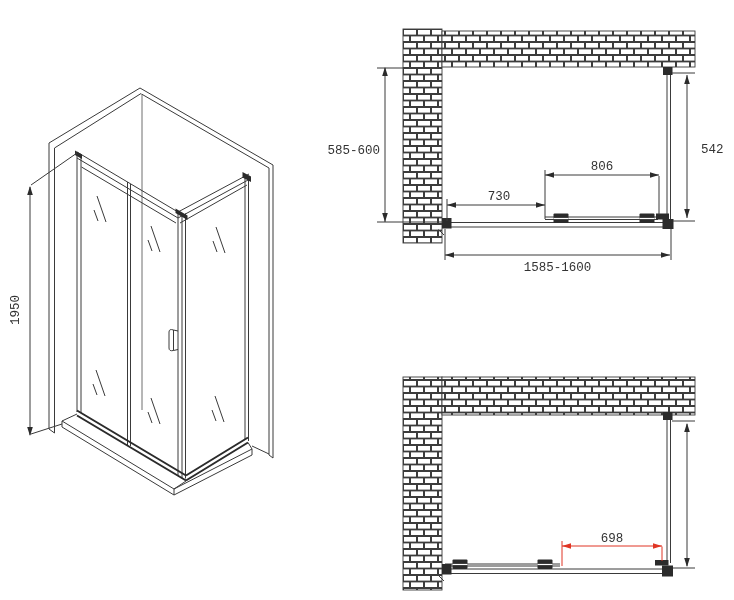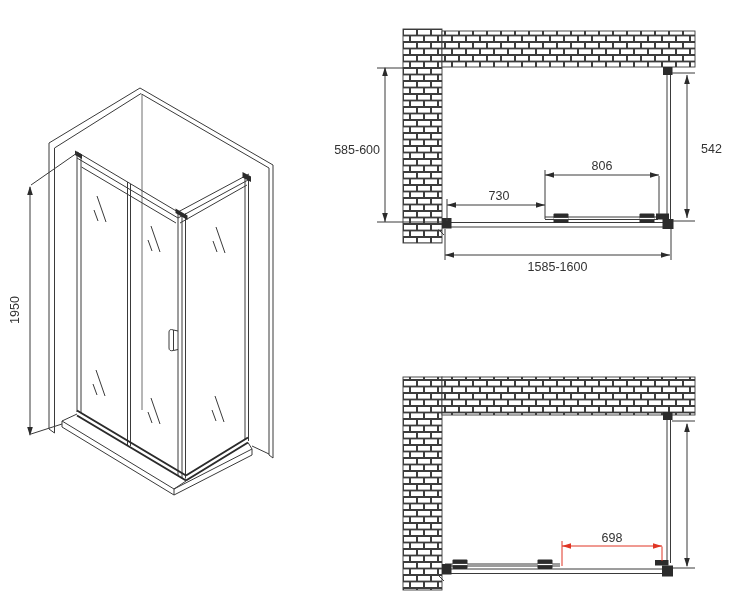--- a/index.html
+++ b/index.html
@@ -1,17 +1,17 @@
 <!DOCTYPE html>
 <html><head>
 <meta charset="utf-8">
 <style>
   html,body{margin:0;padding:0;background:#fff;}
   .canvas{position:relative;width:734px;height:600px;background:#fff;overflow:hidden;
-          font-family:Liberation Sans, sans-serif;}
+          font-family:Liberation Mono, monospace;}
   svg{display:block;}
   .ln{stroke:#3a3a3a;stroke-width:1;fill:none;stroke-linecap:butt;}
   .lnthin{stroke:#4a4a4a;stroke-width:0.8;fill:none;}
   .lnthick{stroke:#2b2b2b;stroke-width:2;fill:none;}
   .dk{fill:#2b2b2b;stroke:none;}
   .arrow{fill:#2b2b2b;stroke:none;}
   .dimtext{font-size:12.5px;fill:#333;}
   .wallrect{stroke:#3a3a3a;stroke-width:0.9;}
   .whiteline{stroke:#fff;stroke-width:1.2;fill:none;}
 </style>

